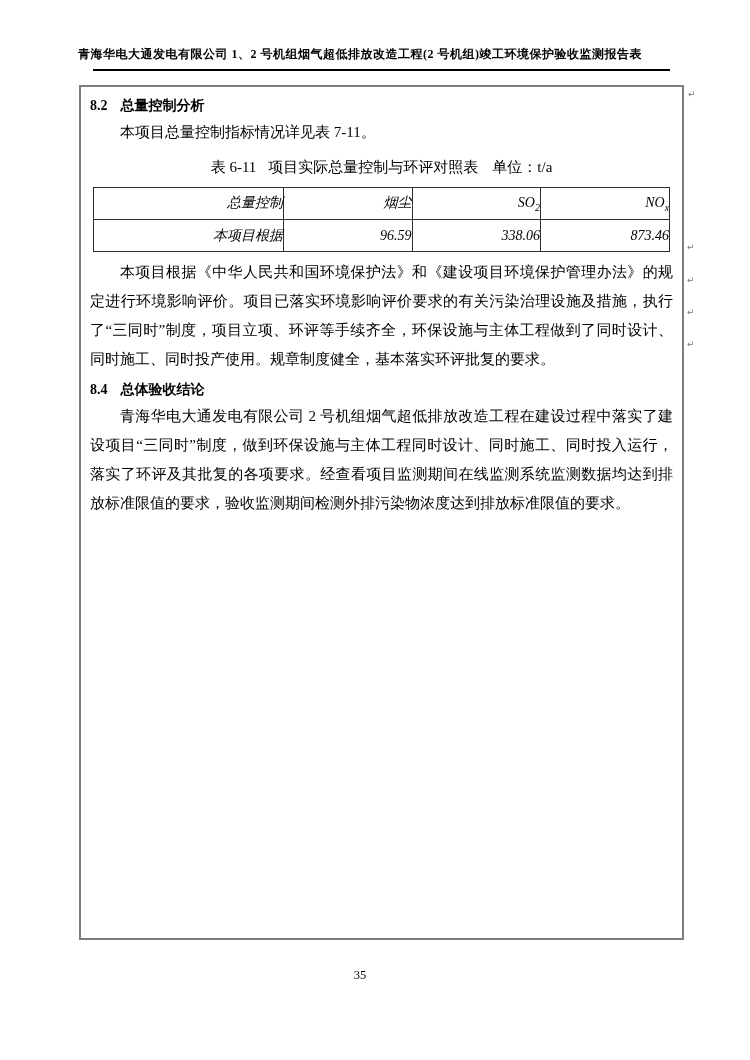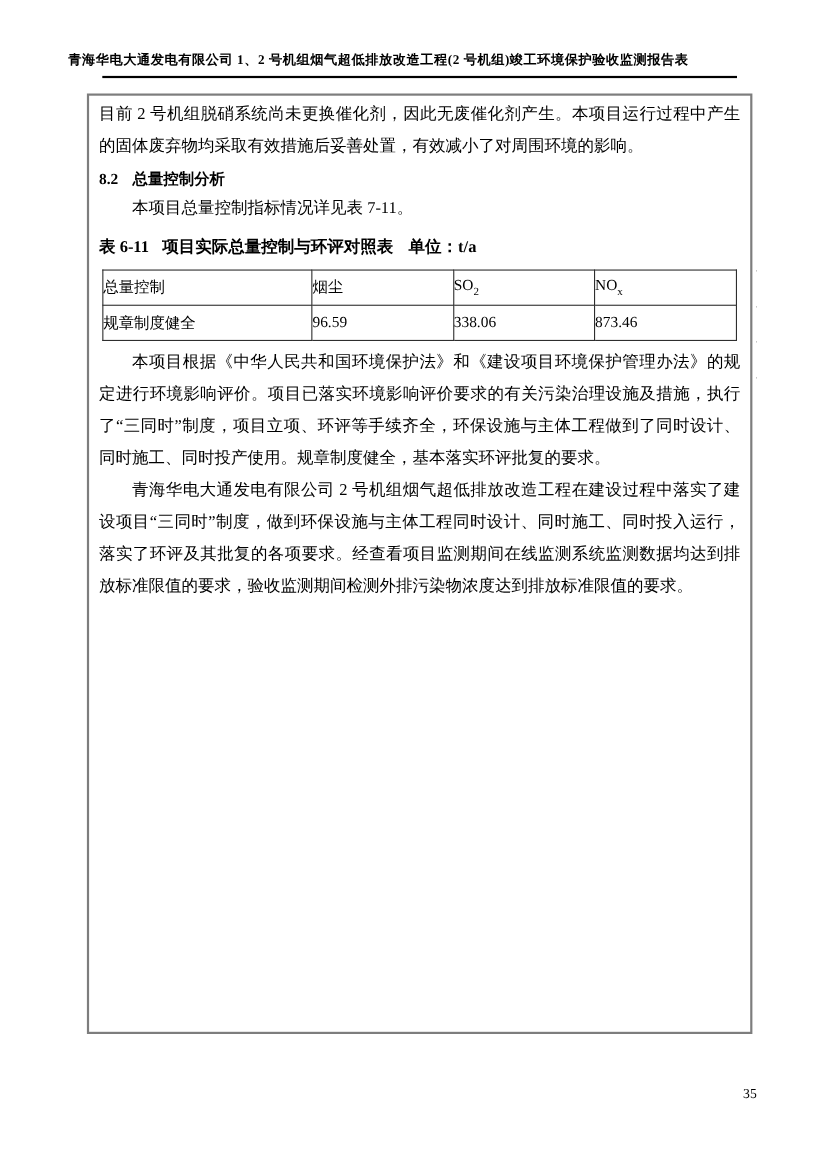--- a/index.html
+++ b/index.html
@@ -3,20 +3,21 @@
 <meta charset="utf-8">
 <style>
   html,body { margin:0; padding:0; background:#ffffff; }
   .page {
     position:relative;
     width:688px; height:1060px;
     background:#ffffff;
     font-family:"Liberation Serif","DejaVu Serif",serif;
     color:#000000;
     overflow:hidden;
+    padding-left:32px;
   }
   
   .header-title {
     position:absolute; top:46px; left:40px; right:40px;
     text-align:center;
     font-size:12px; font-weight:bold;
     letter-spacing:0.5px;
     white-space:nowrap;
   }
   .header-rule {
@@ -41,50 +42,51 @@
   .para.indent { text-indent:2em; }
   .sec-heading {
     margin:4px 0 0 0;
     font-size:14px;
     font-weight:bold;
     line-height:24px;
   }
   .sec-heading .sec-num { margin-right:13px; }
   .table-caption {
     margin:8px 0 8px 0;
+    text-align:center;
     font-size:15px;
-    font-weight:bold;
+    font-weight:normal;
     line-height:24px;
   }
   .table-caption .cap-prefix { margin-right:12px; }
   .table-caption .cap-unit   { margin-left:14px; }
   table.totals-table {
     width:99%;
     margin:0 auto;
     border-collapse:collapse;
     table-layout:fixed;
     font-size:14px;
   }
   table.totals-table th,
   table.totals-table td {
     border:1.5px solid #2e2e2e;
     height:31px;
-    text-align:left;
+    text-align:right;
     vertical-align:middle;
     font-weight:normal;
     padding:0;
+    font-style:italic;
   }
   table.totals-table sub { font-size:10px; }
   .spacer-6 { height:6px; }
   
   .page-number {
     position:absolute; top:968px; left:0; right:0;
-    text-align:right;
+    text-align:center;
     font-size:12.5px;
-    margin-top:19px;
   }
   
   .pmark {
     position:absolute;
     font-size:9px; color:#777777;
     font-family:"DejaVu Sans",sans-serif;
     line-height:9px;
   }
   .pmark-0 { top:90px;  left:688px; }
   .pmark-1 { top:243px; left:687px; }
@@ -95,21 +97,20 @@
 </head>
 <body>
 
 <div class="page">
 
   <div class="header-title">青海华电大通发电有限公司 1、2 号机组烟气超低排放改造工程(2 号机组)竣工环境保护验收监测报告表</div>
   <div class="header-rule"></div>
 
   <div class="content-box">
 
-    <p class="para">目前 2 号机组脱硝系统尚未更换催化剂，因此无废催化剂产生。本项目运行过程中产生的固体废弃物均采取有效措施后妥善处置，有效减小了对周围环境的影响。</p>
 
     <h2 class="sec-heading">
       <span class="sec-num">8.2</span><span>总量控制分析</span>
     </h2>
 
     <p class="para indent">本项目总量控制指标情况详见表 7-11。</p>
 
     <div class="table-caption">
       <span class="cap-prefix">表 6-11</span><span>项目实际总量控制与环评对照表</span><span class="cap-unit">单位：t/a</span>
     </div>
@@ -124,33 +125,36 @@
       <thead>
         <tr>
           <th><span>总量控制</span><sub></sub></th>
           <th><span>烟尘</span><sub></sub></th>
           <th><span>SO</span><sub>2</sub></th>
           <th><span>NO</span><sub>x</sub></th>
         </tr>
       </thead>
       <tbody>
         <tr>
-          <td>规章制度健全</td>
+          <td>本项目根据</td>
           <td>96.59</td>
           <td>338.06</td>
           <td>873.46</td>
         </tr>
       </tbody>
     </table>
 
     <div class="spacer-6"></div>
 
 
     <p class="para indent">本项目根据《中华人民共和国环境保护法》和《建设项目环境保护管理办法》的规定进行环境影响评价。项目已落实环境影响评价要求的有关污染治理设施及措施，执行了“三同时”制度，项目立项、环评等手续齐全，环保设施与主体工程做到了同时设计、同时施工、同时投产使用。规章制度健全，基本落实环评批复的要求。</p>
 
+    <h2 class="sec-heading">
+      <span class="sec-num">8.4</span><span>总体验收结论</span>
+    </h2>
 
     <p class="para indent">青海华电大通发电有限公司 2 号机组烟气超低排放改造工程在建设过程中落实了建设项目“三同时”制度，做到环保设施与主体工程同时设计、同时施工、同时投入运行，落实了环评及其批复的各项要求。经查看项目监测期间在线监测系统监测数据均达到排放标准限值的要求，验收监测期间检测外排污染物浓度达到排放标准限值的要求。</p>
 
   </div>
 
   <span class="pmark pmark-0">↵</span>
   <span class="pmark pmark-1">↵</span>
   <span class="pmark pmark-2">↵</span>
   <span class="pmark pmark-3">↵</span>
   <span class="pmark pmark-4">↵</span>

